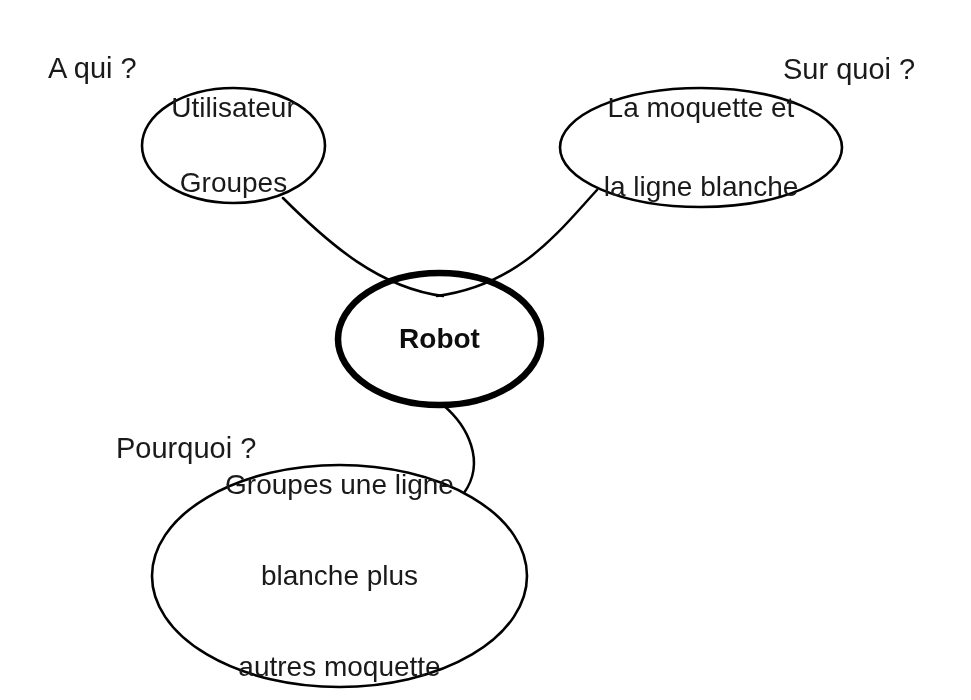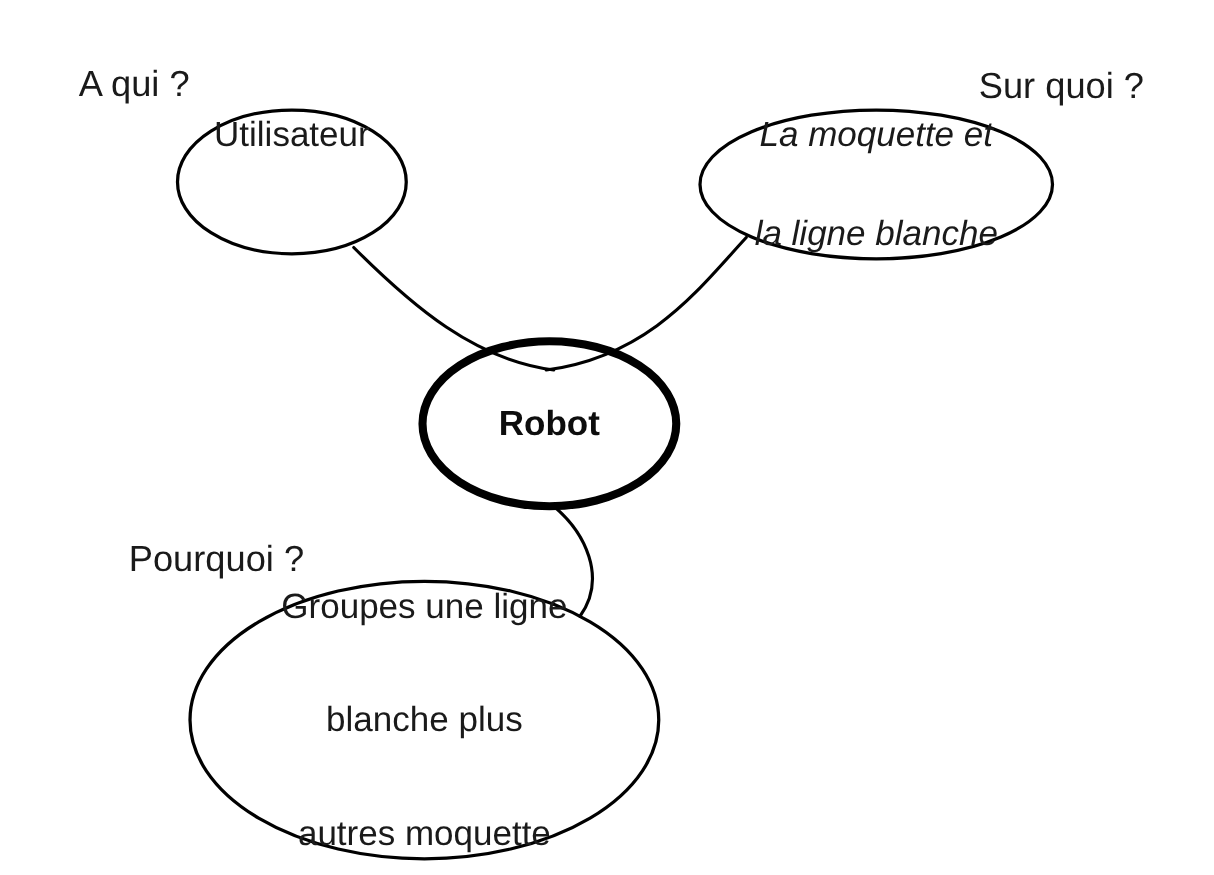--- a/index.html
+++ b/index.html
@@ -43,25 +43,25 @@
   .center-text{
     position:absolute;
     display:flex;
     align-items:center;
     justify-content:center;
     font-size:28px;
     font-weight:700;
     color:#0d0d0d;
   }
   
-  .label-who{left:63px;top:51px;}
+  .label-who{left:48px;top:51px;}
   .label-what{left:783px;top:52px;text-align:center;}
-  .label-why{left:103px;top:431px;}
+  .label-why{left:116px;top:431px;}
   .text-who{left:142px;top:88px;width:183px;height:115px;}
-  .text-what{left:560px;top:88px;width:282px;height:119px;font-style:italic;}
+  .text-what{left:560px;top:88px;width:282px;height:119px;}
   .text-why{left:152px;top:465px;width:375px;height:222px;}
   .text-robot{left:338px;top:273px;width:203px;height:132px;}
 </style>
 </head>
 <body>
 
 <div class="canvas">
 
   <svg class="diagram" width="971" height="700" viewBox="0 0 971 700">
 
@@ -75,20 +75,21 @@
     <path d="M 597 190 C 560 230, 520 285, 437 296"></path>
     <path d="M 443 405 C 468 426, 486 462, 464 493"></path>
   </svg>
 
   <div class="q-label label-who">A qui ?</div>
   <div class="q-label label-what">Sur quoi ?</div>
   <div class="q-label label-why">Pourquoi ?</div>
 
   <div class="node-text text-who">
     <div>Utilisateur</div>
+    <div>Groupes</div>
   </div>
 
   <div class="node-text text-what">
     <div>La moquette et</div>
     <div>la ligne blanche</div>
   </div>
 
   <div class="node-text text-why">
     <div>Groupes une ligne</div>
     <div>blanche plus</div>

